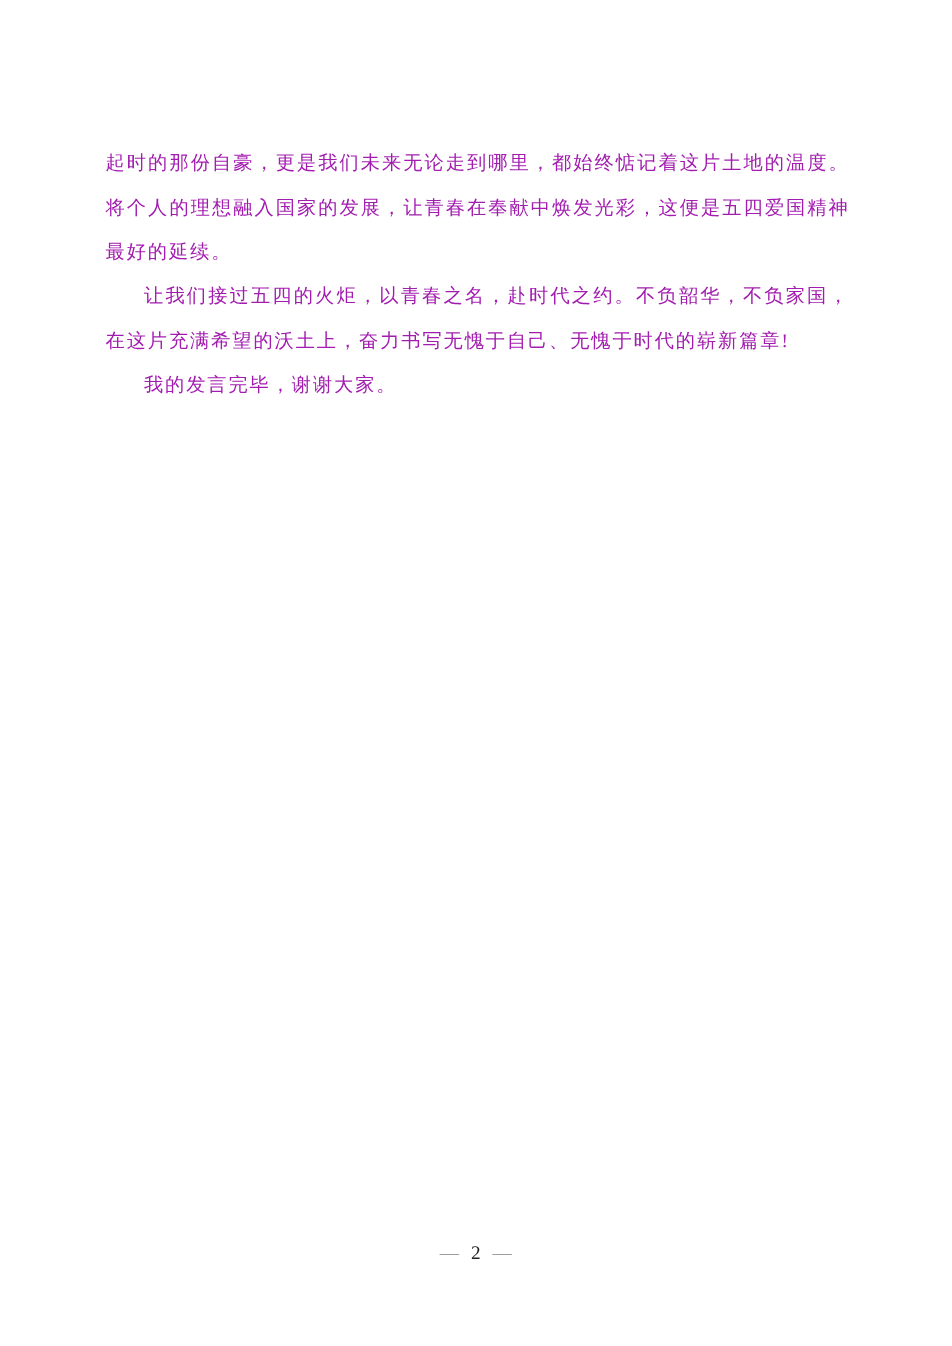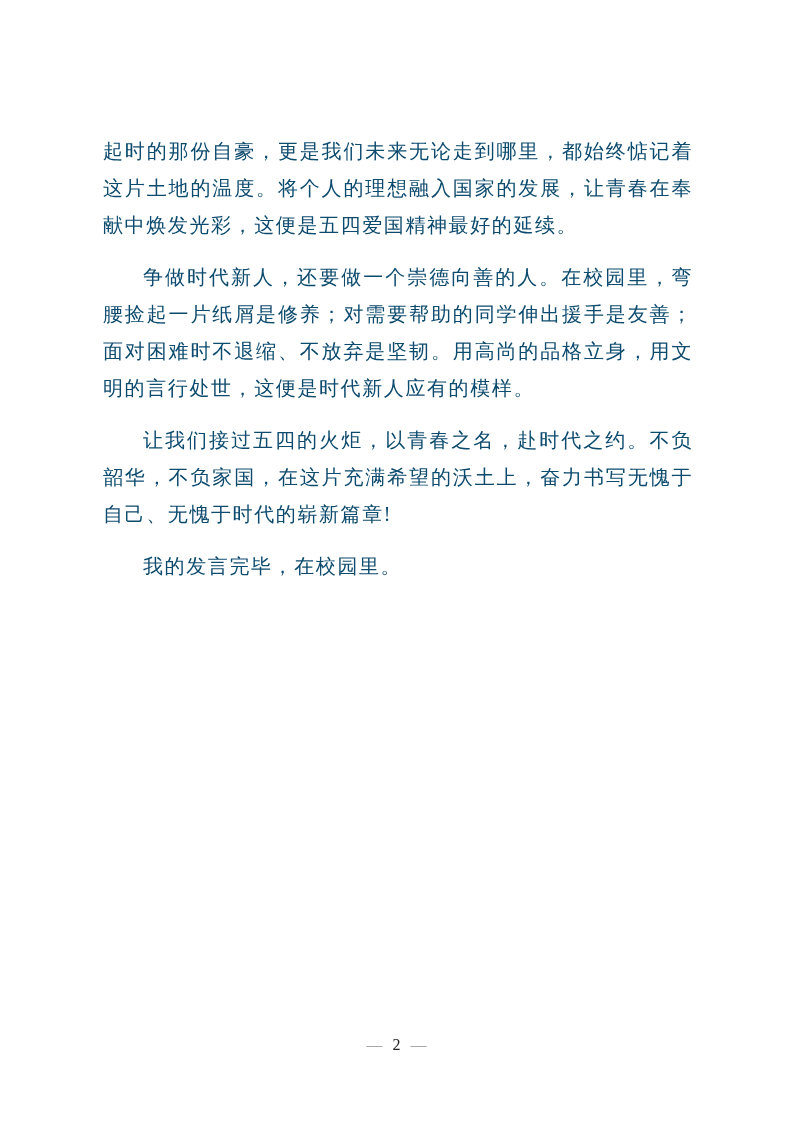--- a/index.html
+++ b/index.html
@@ -16,27 +16,27 @@
     font-family: "Liberation Serif", "DejaVu Serif", serif;
     color: #1a1a1a;
   }
   .content {
     position: absolute;
     left: 88px;
     top: 118px;
     width: 620px;
   }
   .para {
-    margin: 15px;
-    font-size: 20px;
+    margin: 0;
+    font-size: 16px;
     line-height: 37px;
     letter-spacing: 1.6px;
     text-align: justify;
     text-justify: inter-ideograph;
-    color: #0c4a6e;
+    color: #a21caf;
   }
   .para.indent {
     text-indent: 2em;
   }
   .footer {
     position: absolute;
     left: 0;
     top: 1034px;
     width: 100%;
     text-align: center;
@@ -52,20 +52,19 @@
     color: #222222;
     font-family: "Liberation Serif", "DejaVu Serif", serif;
   }
 </style>
 </head>
 <body>
 
 <div class="page">
   <div class="content" id="content">
       <p class="para">起时的那份自豪，更是我们未来无论走到哪里，都始终惦记着这片土地的温度。将个人的理想融入国家的发展，让青春在奉献中焕发光彩，这便是五四爱国精神最好的延续。</p>
-      <p class="para indent">争做时代新人，还要做一个崇德向善的人。在校园里，弯腰捡起一片纸屑是修养；对需要帮助的同学伸出援手是友善；面对困难时不退缩、不放弃是坚韧。用高尚的品格立身，用文明的言行处世，这便是时代新人应有的模样。</p>
       <p class="para indent">让我们接过五四的火炬，以青春之名，赴时代之约。不负韶华，不负家国，在这片充满希望的沃土上，奋力书写无愧于自己、无愧于时代的崭新篇章!</p>
-      <p class="para indent">我的发言完毕，在校园里。</p>
+      <p class="para indent">我的发言完毕，谢谢大家。</p>
     </div>
   <div class="footer">
     <span class="dash">—</span><span class="num">2</span><span class="dash">—</span>
   </div>
 </div>
 
 </body></html>

